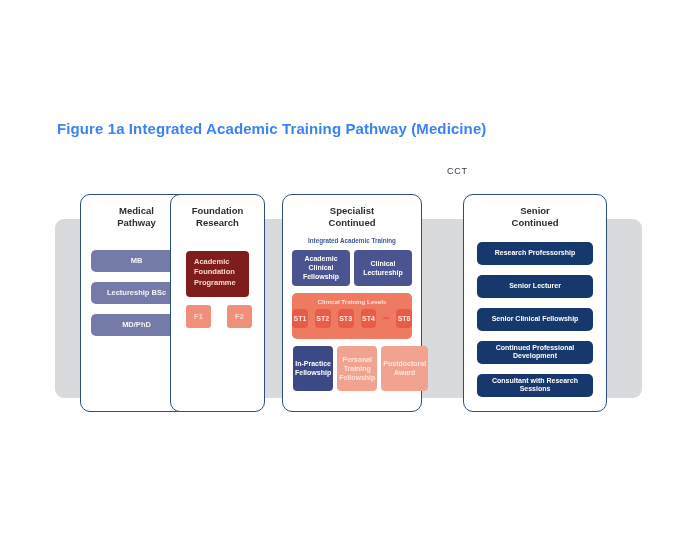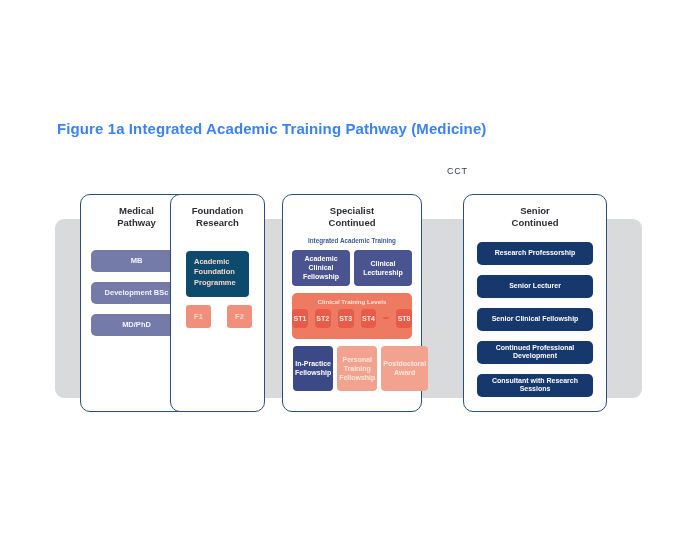--- a/index.html
+++ b/index.html
@@ -34,21 +34,21 @@
   
   .p1 .boxes{display:flex;flex-direction:column;gap:10px;margin:20px 10px 0 10px;}
   .box-purple{
     background:#747ba9;border-radius:5px;color:#f4f4f9;font-size:7.5px;font-weight:600;
     display:flex;align-items:center;justify-content:center;text-align:center;
     min-height:22px;line-height:1.35;padding:1px 4px;box-sizing:border-box;
   }
   .box-purple.tall{min-height:28px;}
   
   .afp-box{
-    margin:21px 15px 0 15px;height:46px;background:#0c4a6e;border-radius:4px;
+    margin:21px 15px 0 15px;height:46px;background:#7f1d1d;border-radius:4px;
     color:#fad6c9;font-size:7.5px;font-weight:700;line-height:1.4;
     padding:6px 0 0 8px;box-sizing:border-box;
   }
   .f-row{display:flex;gap:16px;margin:8px 0 0 15px;}
   .f-box{
     width:25px;height:23px;background:#f0907c;border-radius:3px;color:#fad6c9;
     font-size:7.5px;font-weight:700;display:flex;align-items:center;justify-content:center;
   }
   
   .subtitle{
@@ -98,21 +98,21 @@
 
   <div class="band"></div>
 
   <div class="panel p1">
     <div class="panel-header">
       <div>Medical</div>
       <div>Pathway</div>
     </div>
     <div class="boxes">
       <div class="box-purple">MB</div>
-      <div class="box-purple">Development BSc</div>
+      <div class="box-purple">Lectureship BSc</div>
       <div class="box-purple">MD/PhD</div>
     </div>
   </div>
 
   <div class="panel p2">
     <div class="panel-header">
       <div>Foundation</div>
       <div>Research</div>
     </div>
     <div class="afp-box">Academic Foundation Programme</div>

